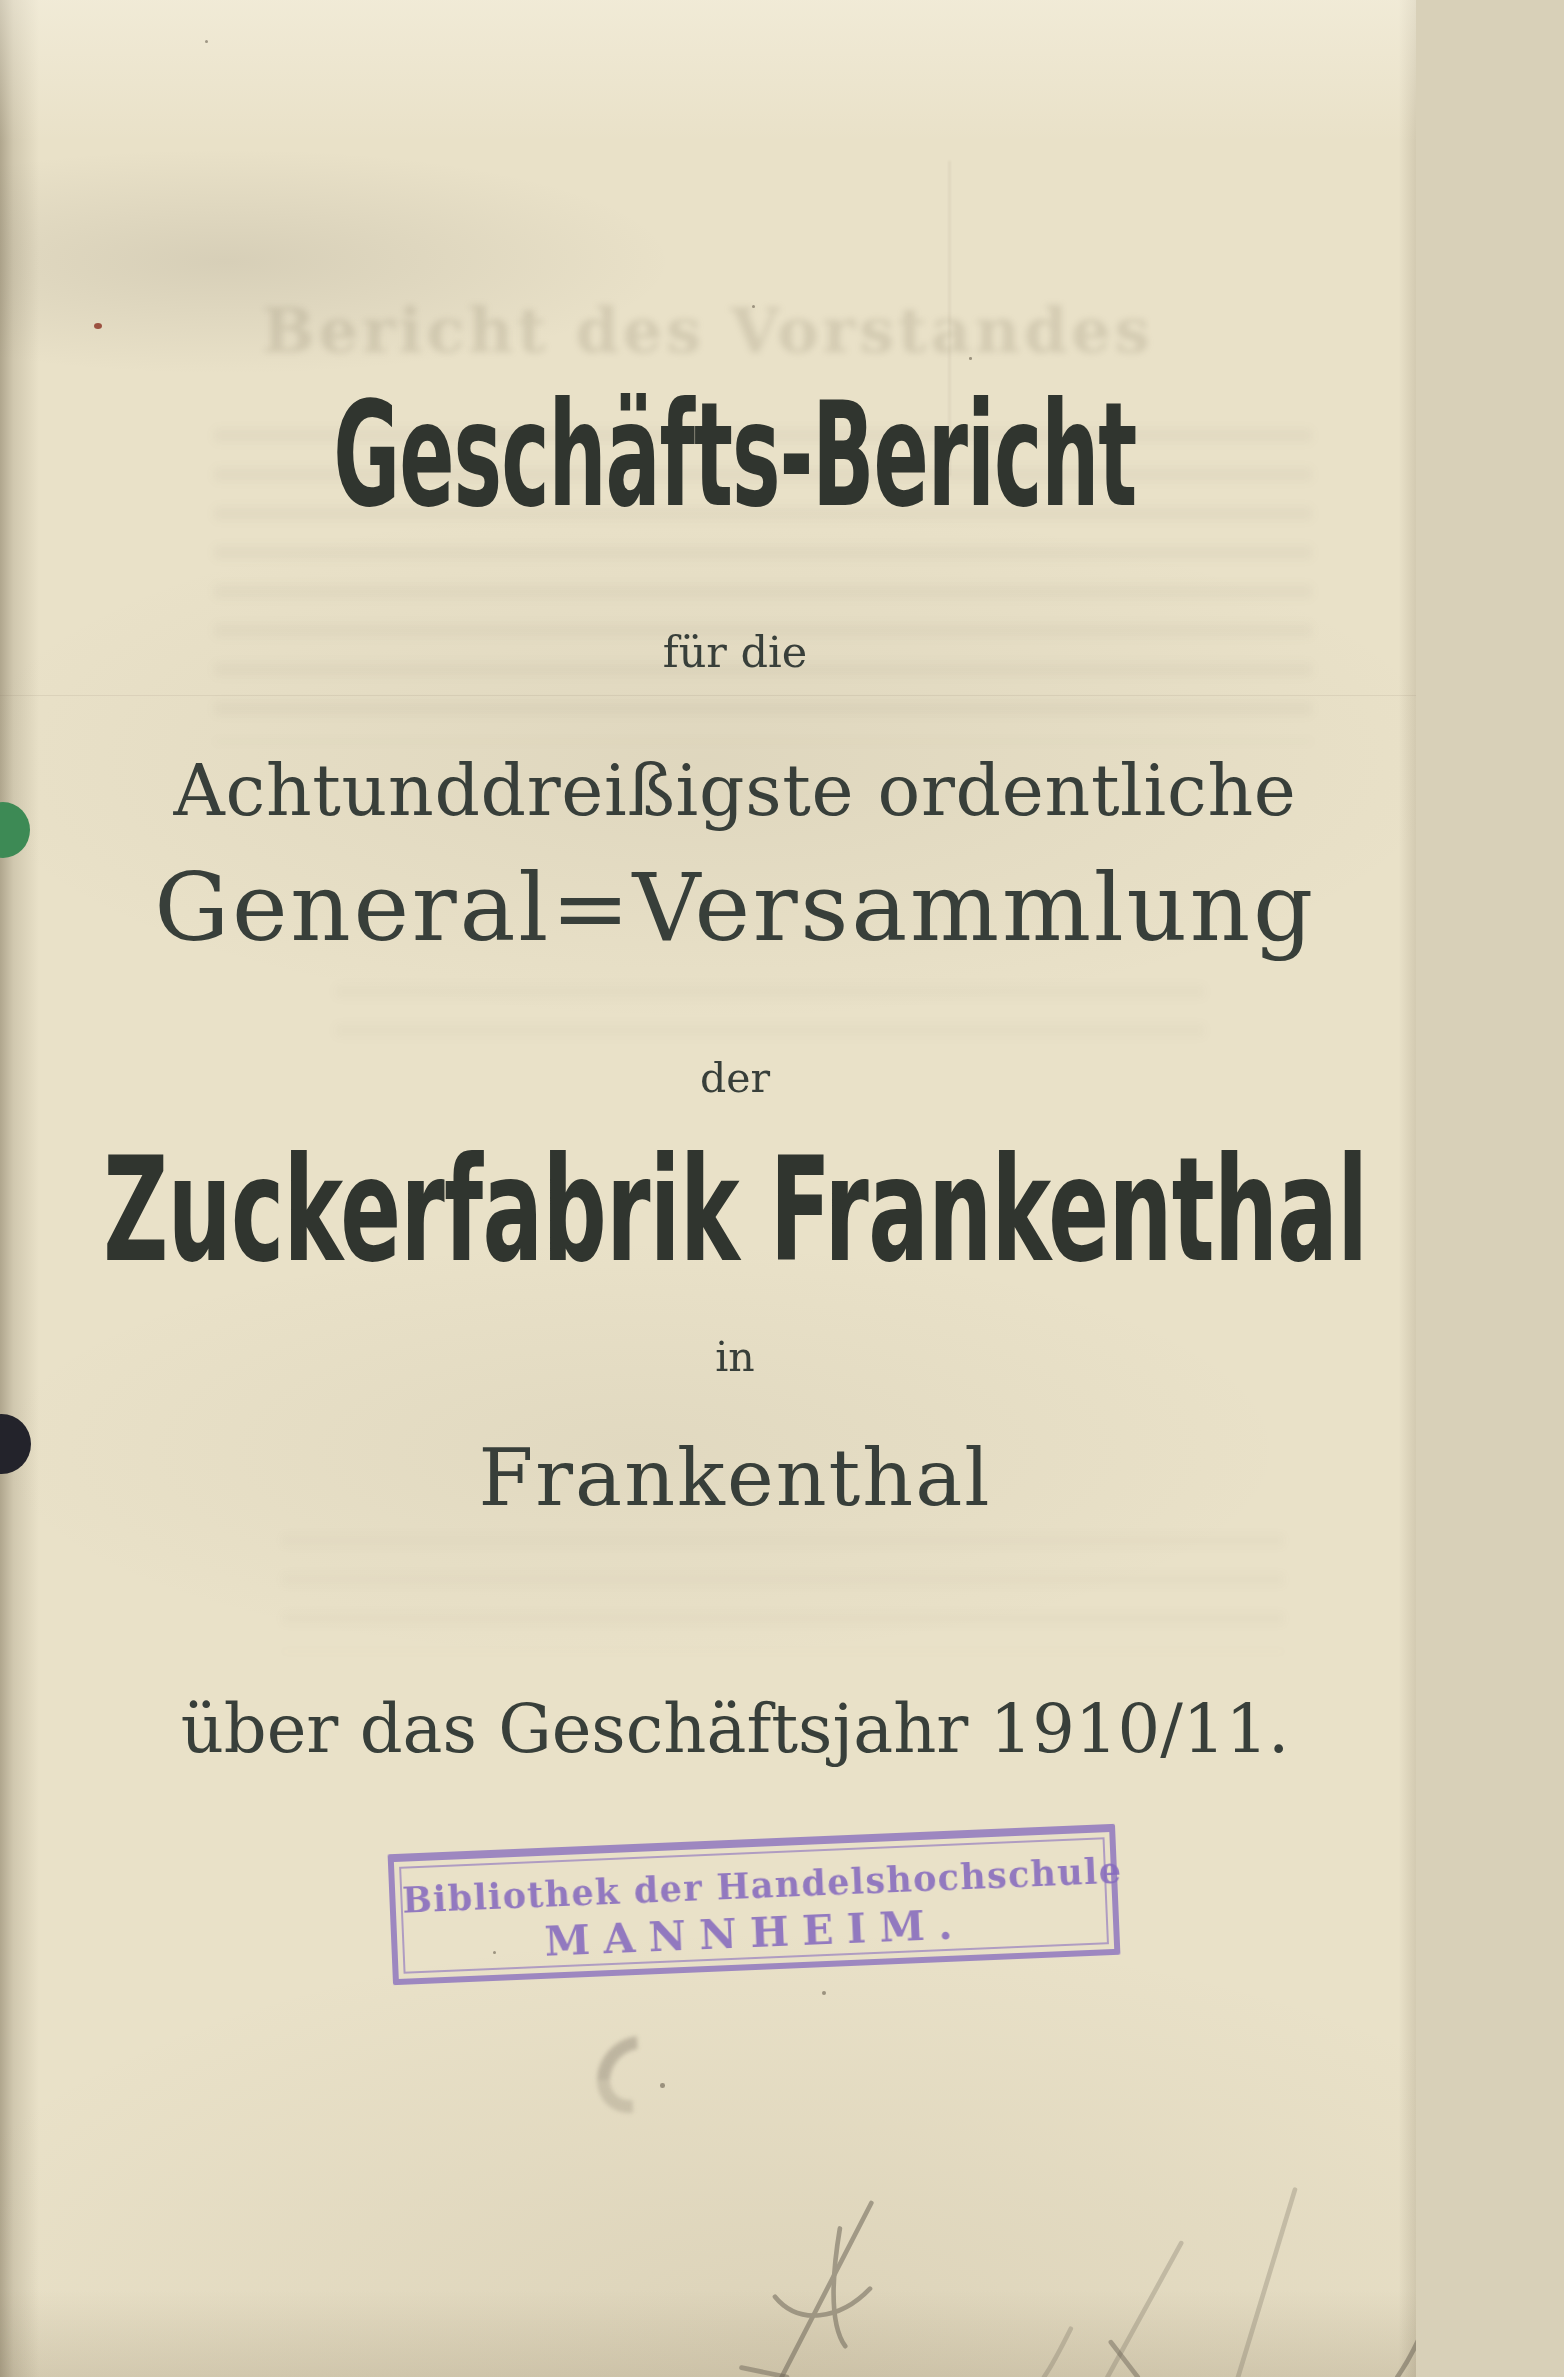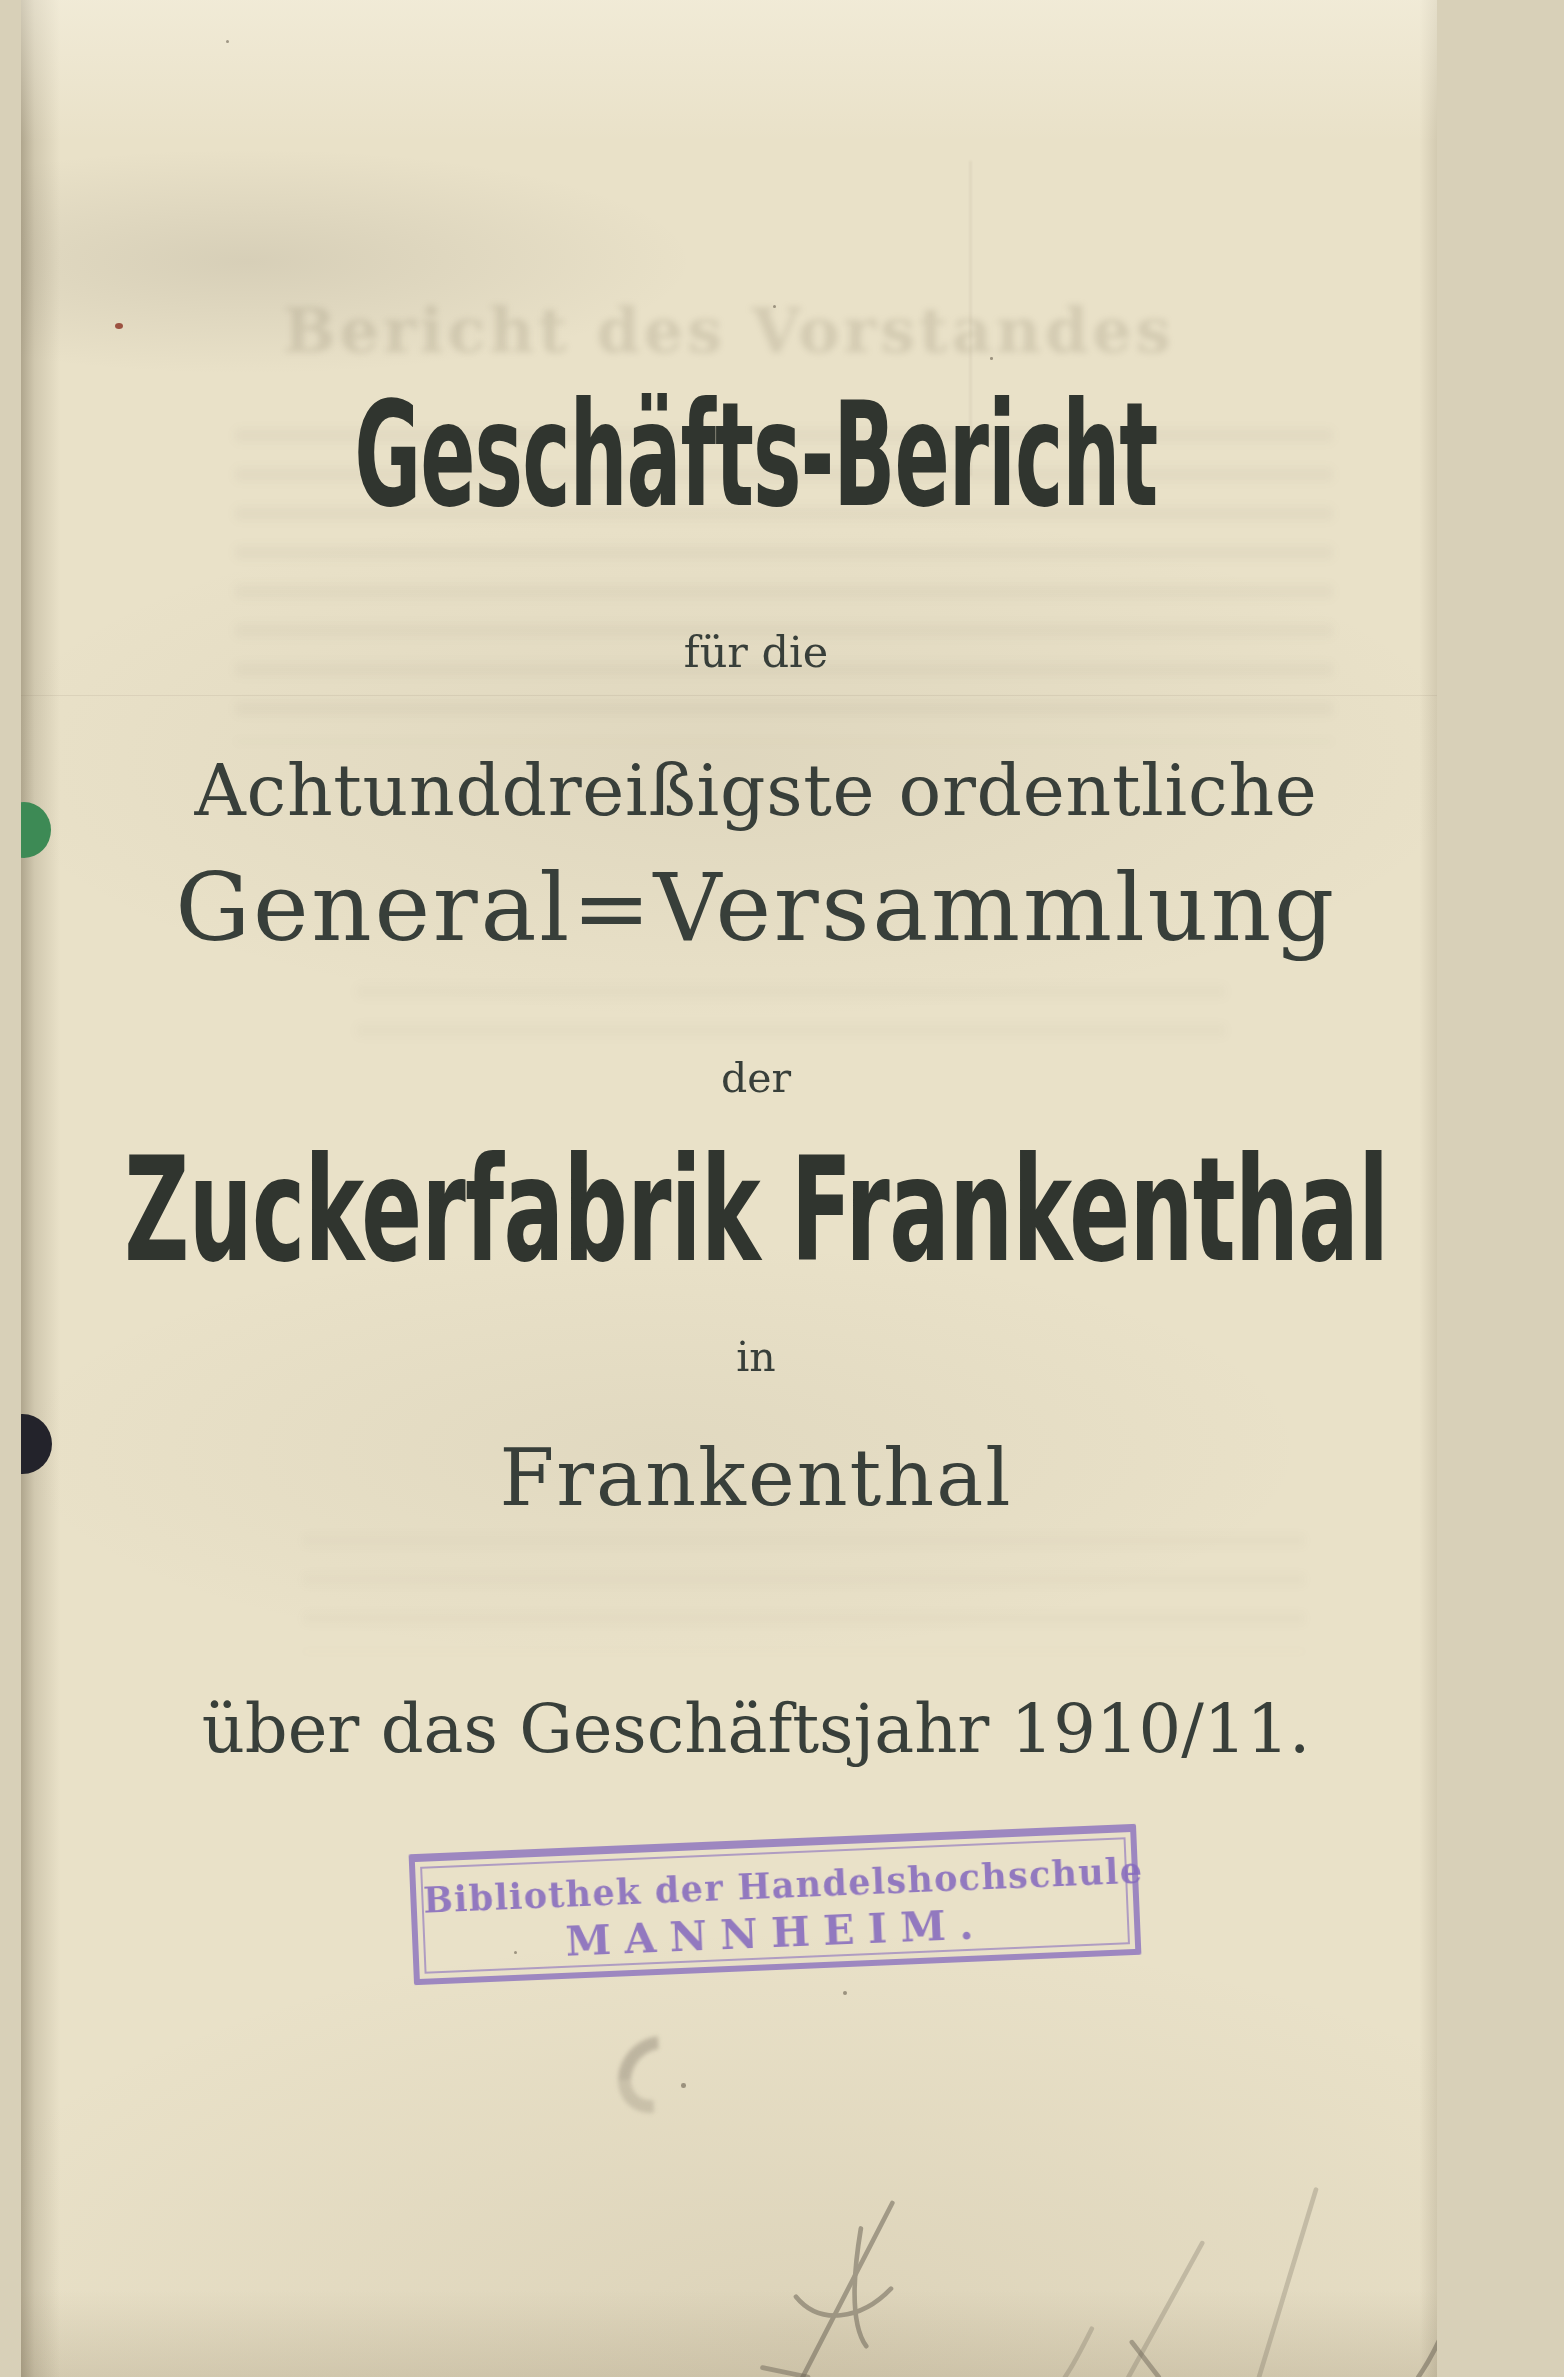--- a/index.html
+++ b/index.html
@@ -12,21 +12,20 @@
       linear-gradient(180deg, rgba(250,246,232,0.45) 0%, rgba(250,246,232,0) 6%),
       linear-gradient(90deg, rgba(96,84,60,0.42) 0px, rgba(96,84,60,0.18) 13.4px, rgba(96,84,60,0) 39px),
       linear-gradient(270deg, rgba(96,84,60,0.16) 0px, rgba(96,84,60,0) 17.4px),
       linear-gradient(0deg, rgba(110,95,65,0.16) 0px, rgba(110,95,65,0) 87px),
       radial-gradient(ellipse 636px 161px at 16% 11%, rgba(105,98,85,0.14), rgba(105,98,85,0) 70%),
       radial-gradient(ellipse 1004px 348px at 50% 32%, rgba(120,110,88,0.09), rgba(120,110,88,0) 75%),
       radial-gradient(ellipse 870px 281px at 45% 61%, rgba(120,110,88,0.07), rgba(120,110,88,0) 75%),
       radial-gradient(ellipse 1138px 502px at 55% 98%, rgba(130,112,80,0.12), rgba(130,112,80,0) 80%);
     font-family:"DejaVu Serif", serif;
     color:#34393489;
-    margin-left:21px;
   }
   .content-col{position:absolute;left:-47px;top:0;width:1564px;height:2377px;}
   .line{position:absolute;left:0;width:100%;text-align:center;line-height:1;white-space:nowrap;}
 
   .ghost-title{
     top:300px;font-size:62px;font-weight:bold;letter-spacing:4px;
     color:rgba(128,118,96,0.20);filter:blur(3.3px);
   }
   .ghost-band{position:absolute;filter:blur(4px);opacity:0.55;
     background:repeating-linear-gradient(180deg, rgba(120,112,92,0.10) 0 14.7px, rgba(120,112,92,0) 14.7px 39px);}

